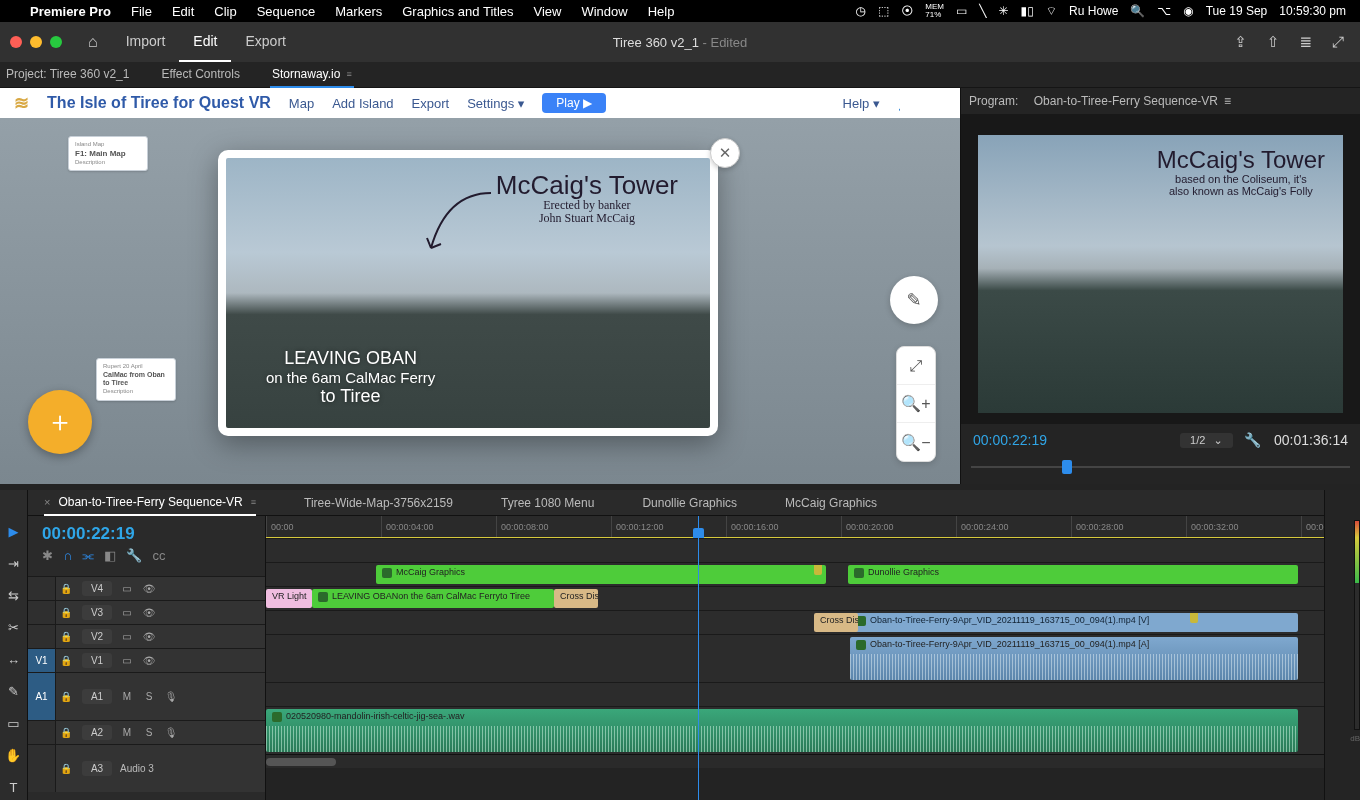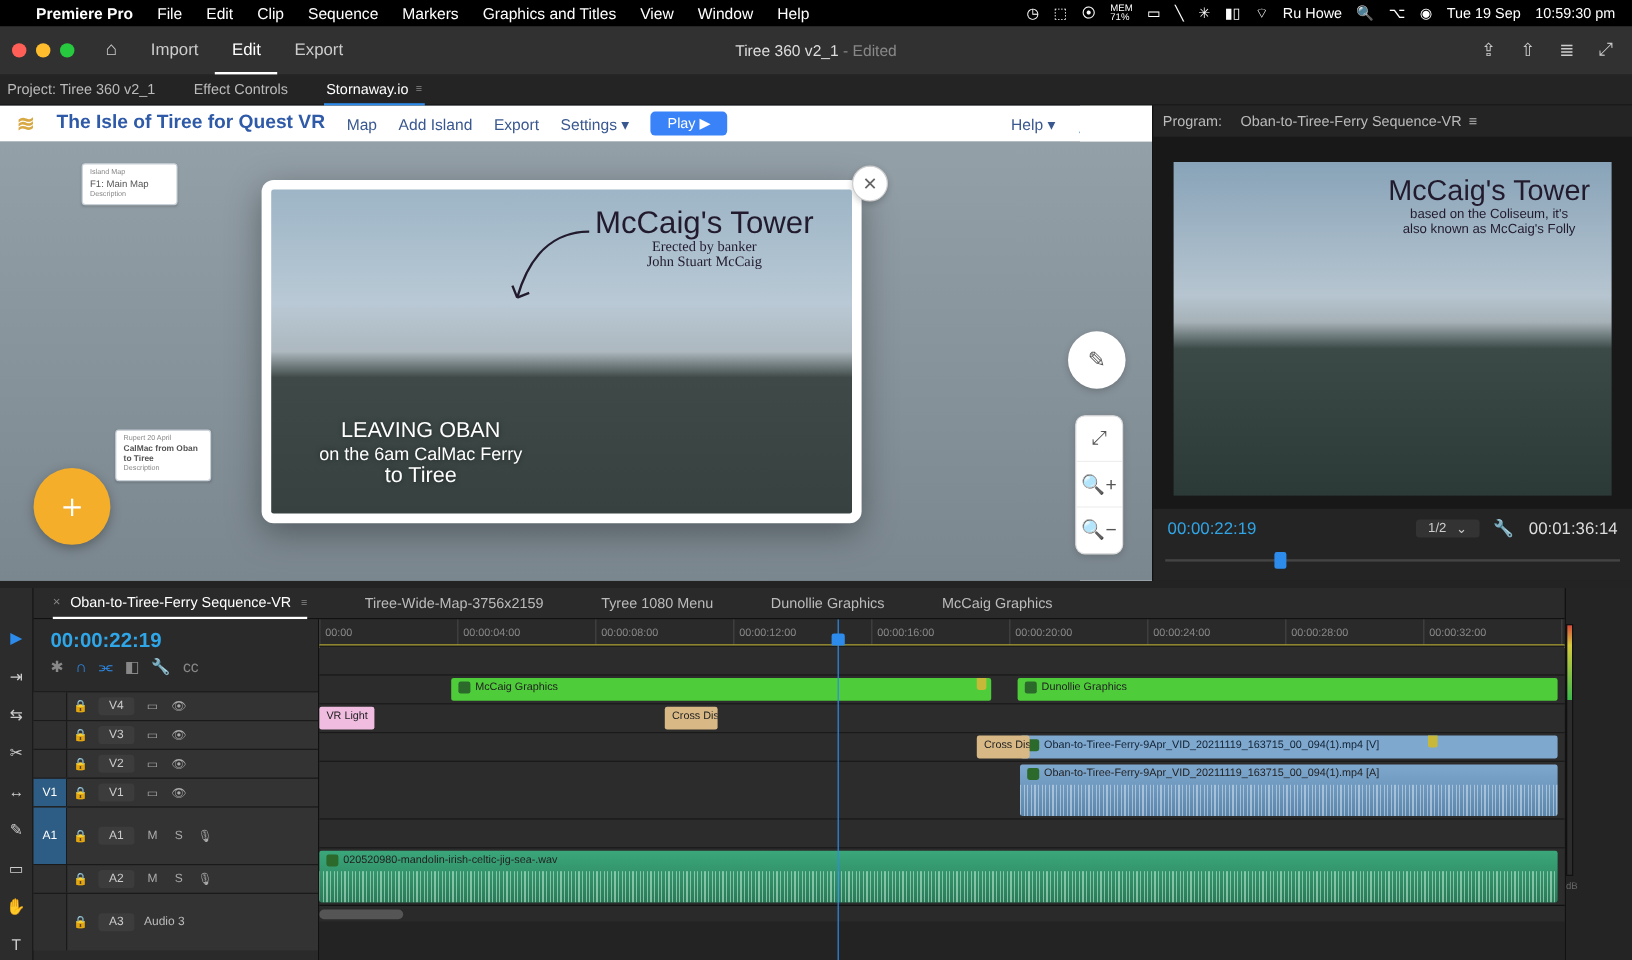--- a/index.html
+++ b/index.html
@@ -125,21 +125,21 @@
   .clip.bluewave { background:linear-gradient(#7fa8cf,#5b85ab); }
   .clip.greenwave { background:linear-gradient(#3aa77a,#2a7a58); }
   .wave { position:absolute; left:0; right:0; bottom:0; height:26px; opacity:.55;
     background:repeating-linear-gradient(90deg,#d7e6ef 0 1px,transparent 1px 3px); }
   .wave.g { background:repeating-linear-gradient(90deg,#c8f1dc 0 1px,transparent 1px 3px); }
   .marker { position:absolute; top:-2px; width:8px; height:12px; background:#c8b83a; border-radius:2px; }
 
   .tl-scroll { height:14px; background:#2a2a2a; border-top:1px solid #111; position:relative; }
   .tl-scroll .thumb { position:absolute; left:0; width:70px; top:3px; height:8px; background:#555; border-radius:4px; }
 
-  .meters { width:56px; background:#242424; border-left:1px solid #111; display:flex; flex-direction:column; align-items:flex-start; padding-top:30px; gap:4px; font-size:8px; color:#666; }
+  .meters { width:36px; background:#242424; border-left:1px solid #111; display:flex; flex-direction:column; align-items:flex-end; padding-top:30px; gap:4px; font-size:8px; color:#666; }
   .meter-bar { width:6px; height:210px; background:linear-gradient(to top,#2c2c2c 0%,#2c2c2c 70%,#3aba4a 70%,#d6c93c 92%,#d84a3a 100%); border:1px solid #111; }
 </style>
 </head>
 <body>
 
 <div class="mac-menubar">
   <span class="apple"></span>
   <span class="appname">Premiere Pro</span>
   <span class="mitem">File</span>
   <span class="mitem">Edit</span>
@@ -214,21 +214,21 @@
       <span class="pill">Settings ▾</span>
       <span class="btn-play">Play ▶</span>
       <span class="spacer"></span>
       <span class="pill">Help ▾</span>
       <span class="pill">👤▾</span>
       <span class="pill">⌂</span>
     </div>
     <div class="storn-canvas">
       <div class="storn-card" style="left:68px; top:18px; width:80px;">
         <div class="tiny">Island Map</div>
-        <div style="font-weight:400">F1: Main Map</div>
+        <div style="font-weight:700">F1: Main Map</div>
         <div class="tiny">Description</div>
       </div>
       <div class="storn-card" style="left:96px; top:240px; width:80px;">
         <div class="tiny">Rupert 20 April</div>
         <div style="font-weight:600;font-size:7px">CalMac from Oban to Tiree</div>
         <div class="tiny">Description</div>
       </div>
       <div class="storn-addfab">＋</div>
       <div class="storn-editfab">✎</div>
       <div class="storn-zoom">
@@ -407,20 +407,23 @@
             <span class="fx"></span><span>McCaig Graphics</span>
             <span class="marker" style="right:4px"></span>
           </div>
           <div class="clip green" style="left:582px; width:450px;">
             <span class="fx"></span><span>Dunollie Graphics</span>
           </div>
         </div>
 
         <div class="vtrack">
           <div class="clip pink" style="left:0; width:46px;">VR Light</div>
+          <div class="clip green" style="left:46px; width:242px;">
+            <span class="fx"></span><span>LEAVING OBANon the 6am CalMac Ferryto Tiree</span>
+          </div>
           <div class="clip tan" style="left:288px; width:44px;">Cross Dis</div>
         </div>
 
         <div class="vtrack">
           <div class="clip tan" style="left:548px; width:44px; z-index:2;">Cross Dis</div>
           <div class="clip blue" style="left:584px; width:448px;">
             <span class="fx"></span><span>Oban-to-Tiree-Ferry-9Apr_VID_20211119_163715_00_094(1).mp4 [V]</span>
             <span class="marker" style="right:100px"></span>
           </div>
         </div>

